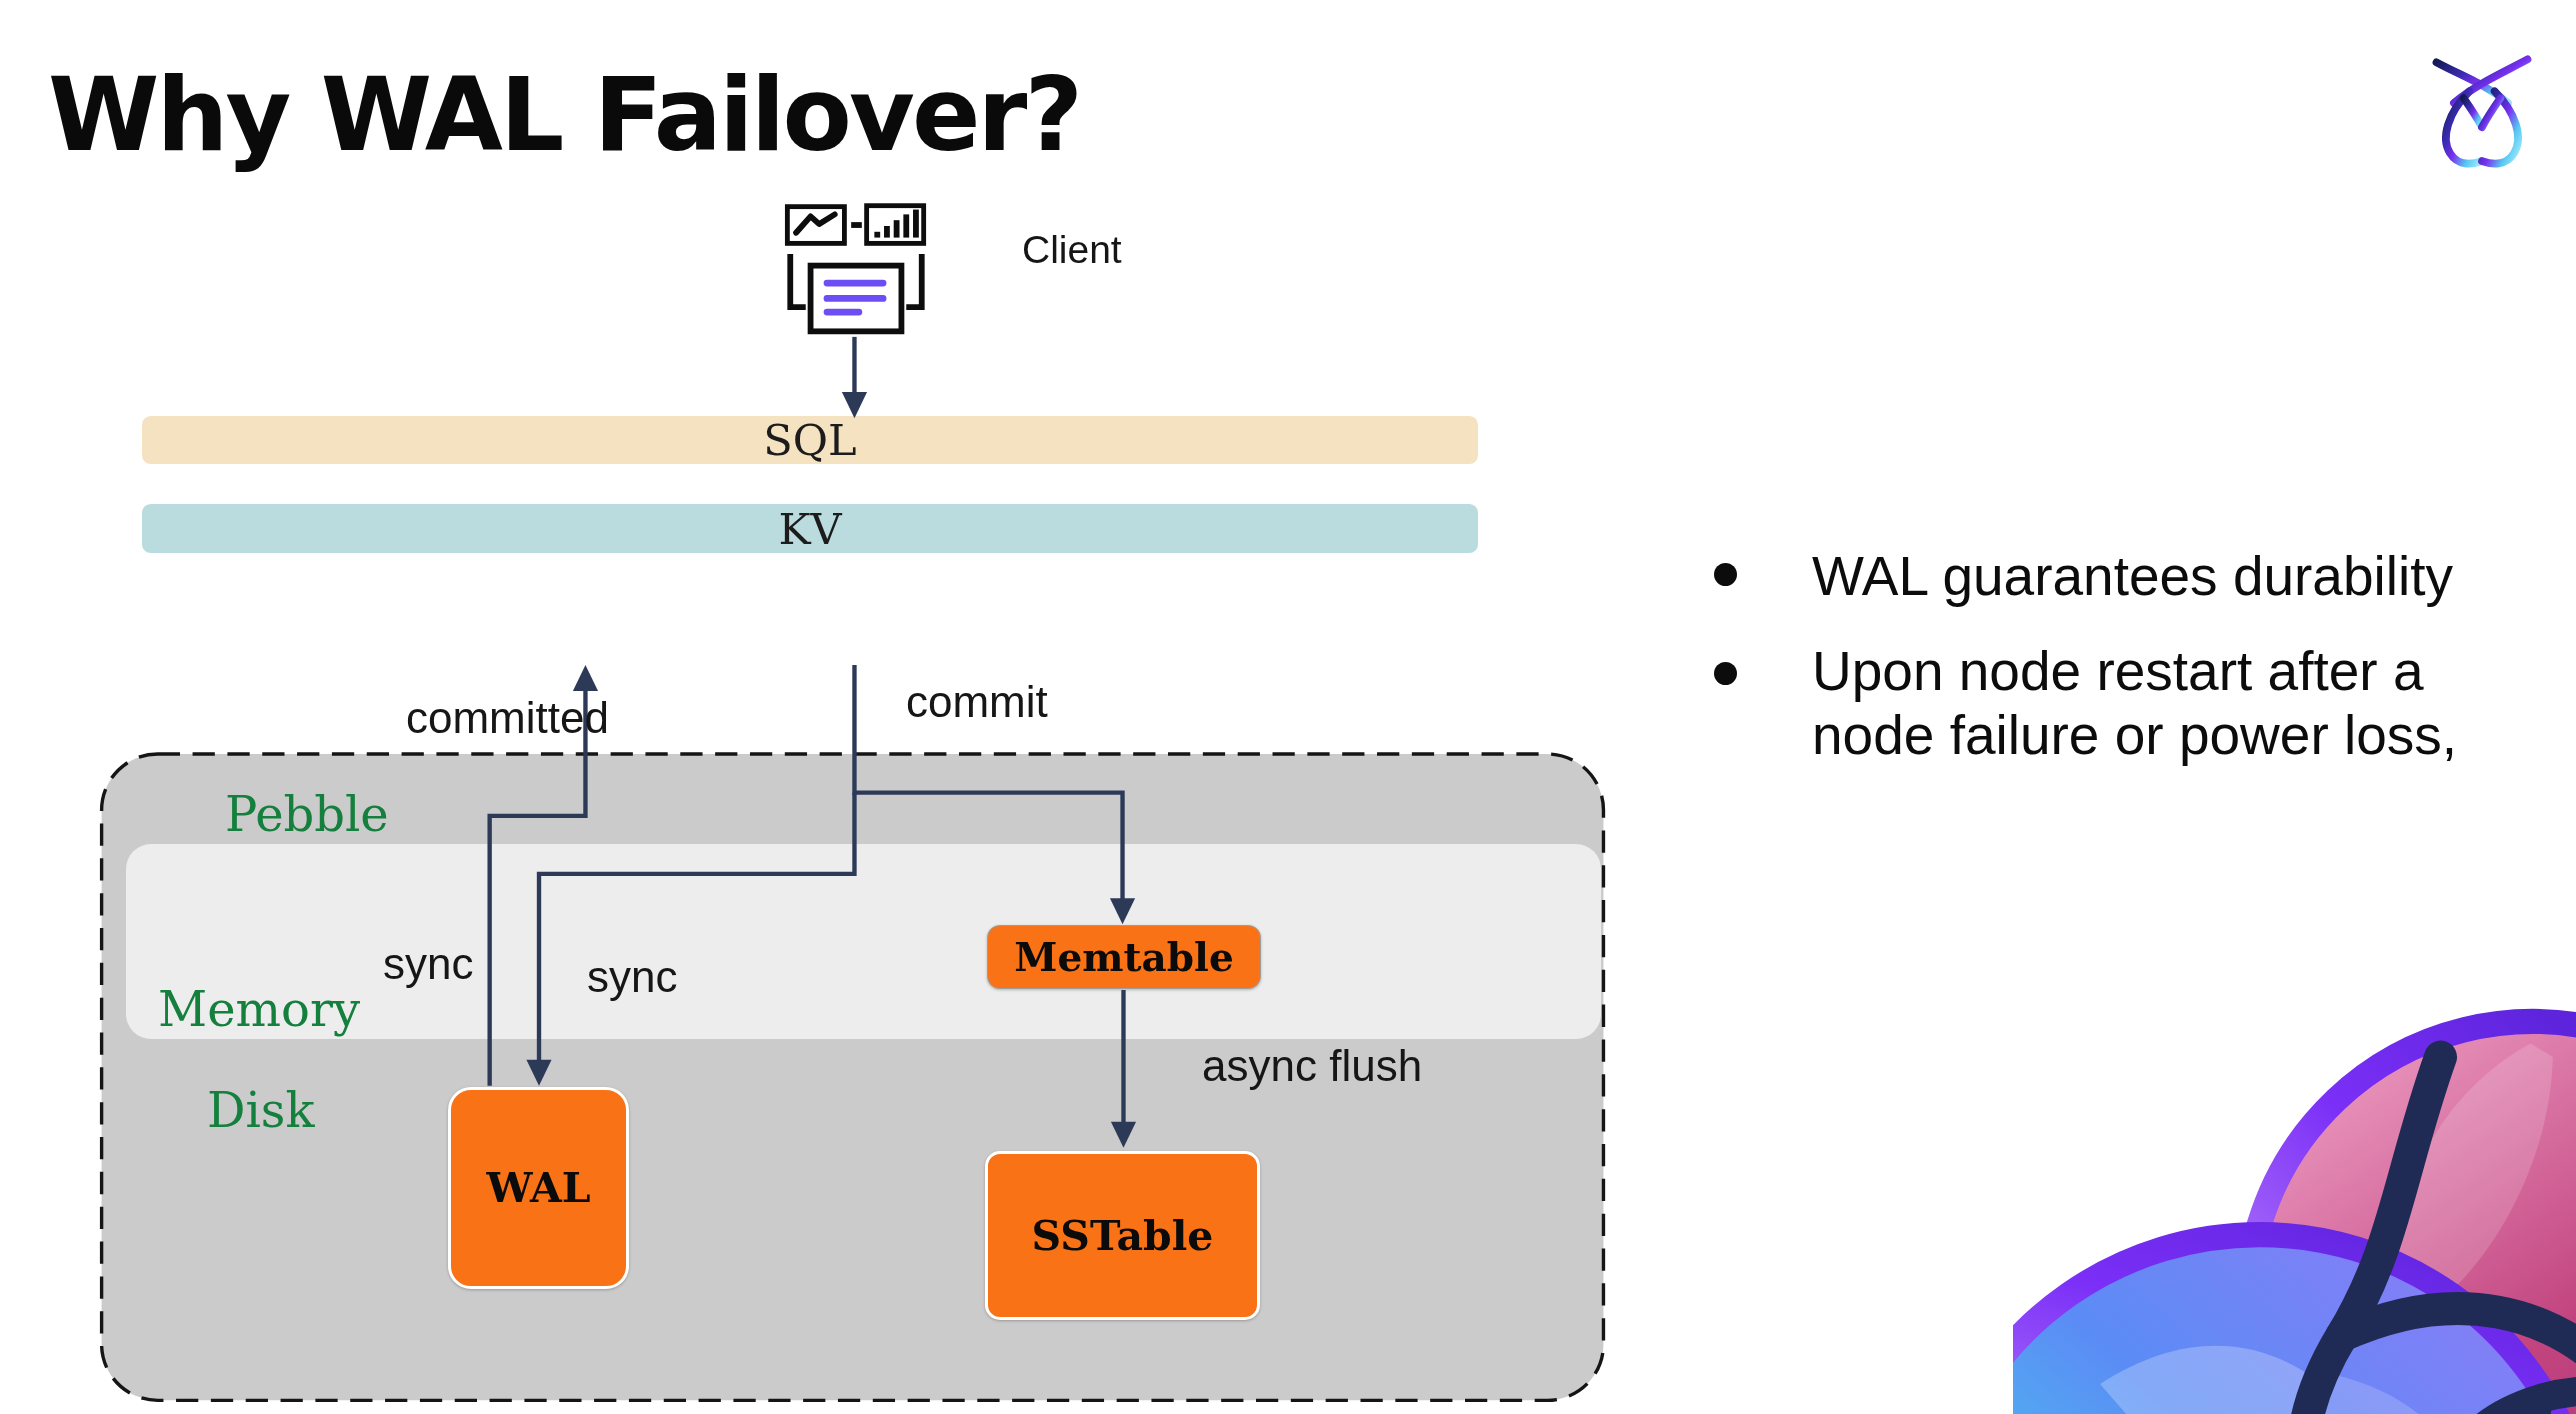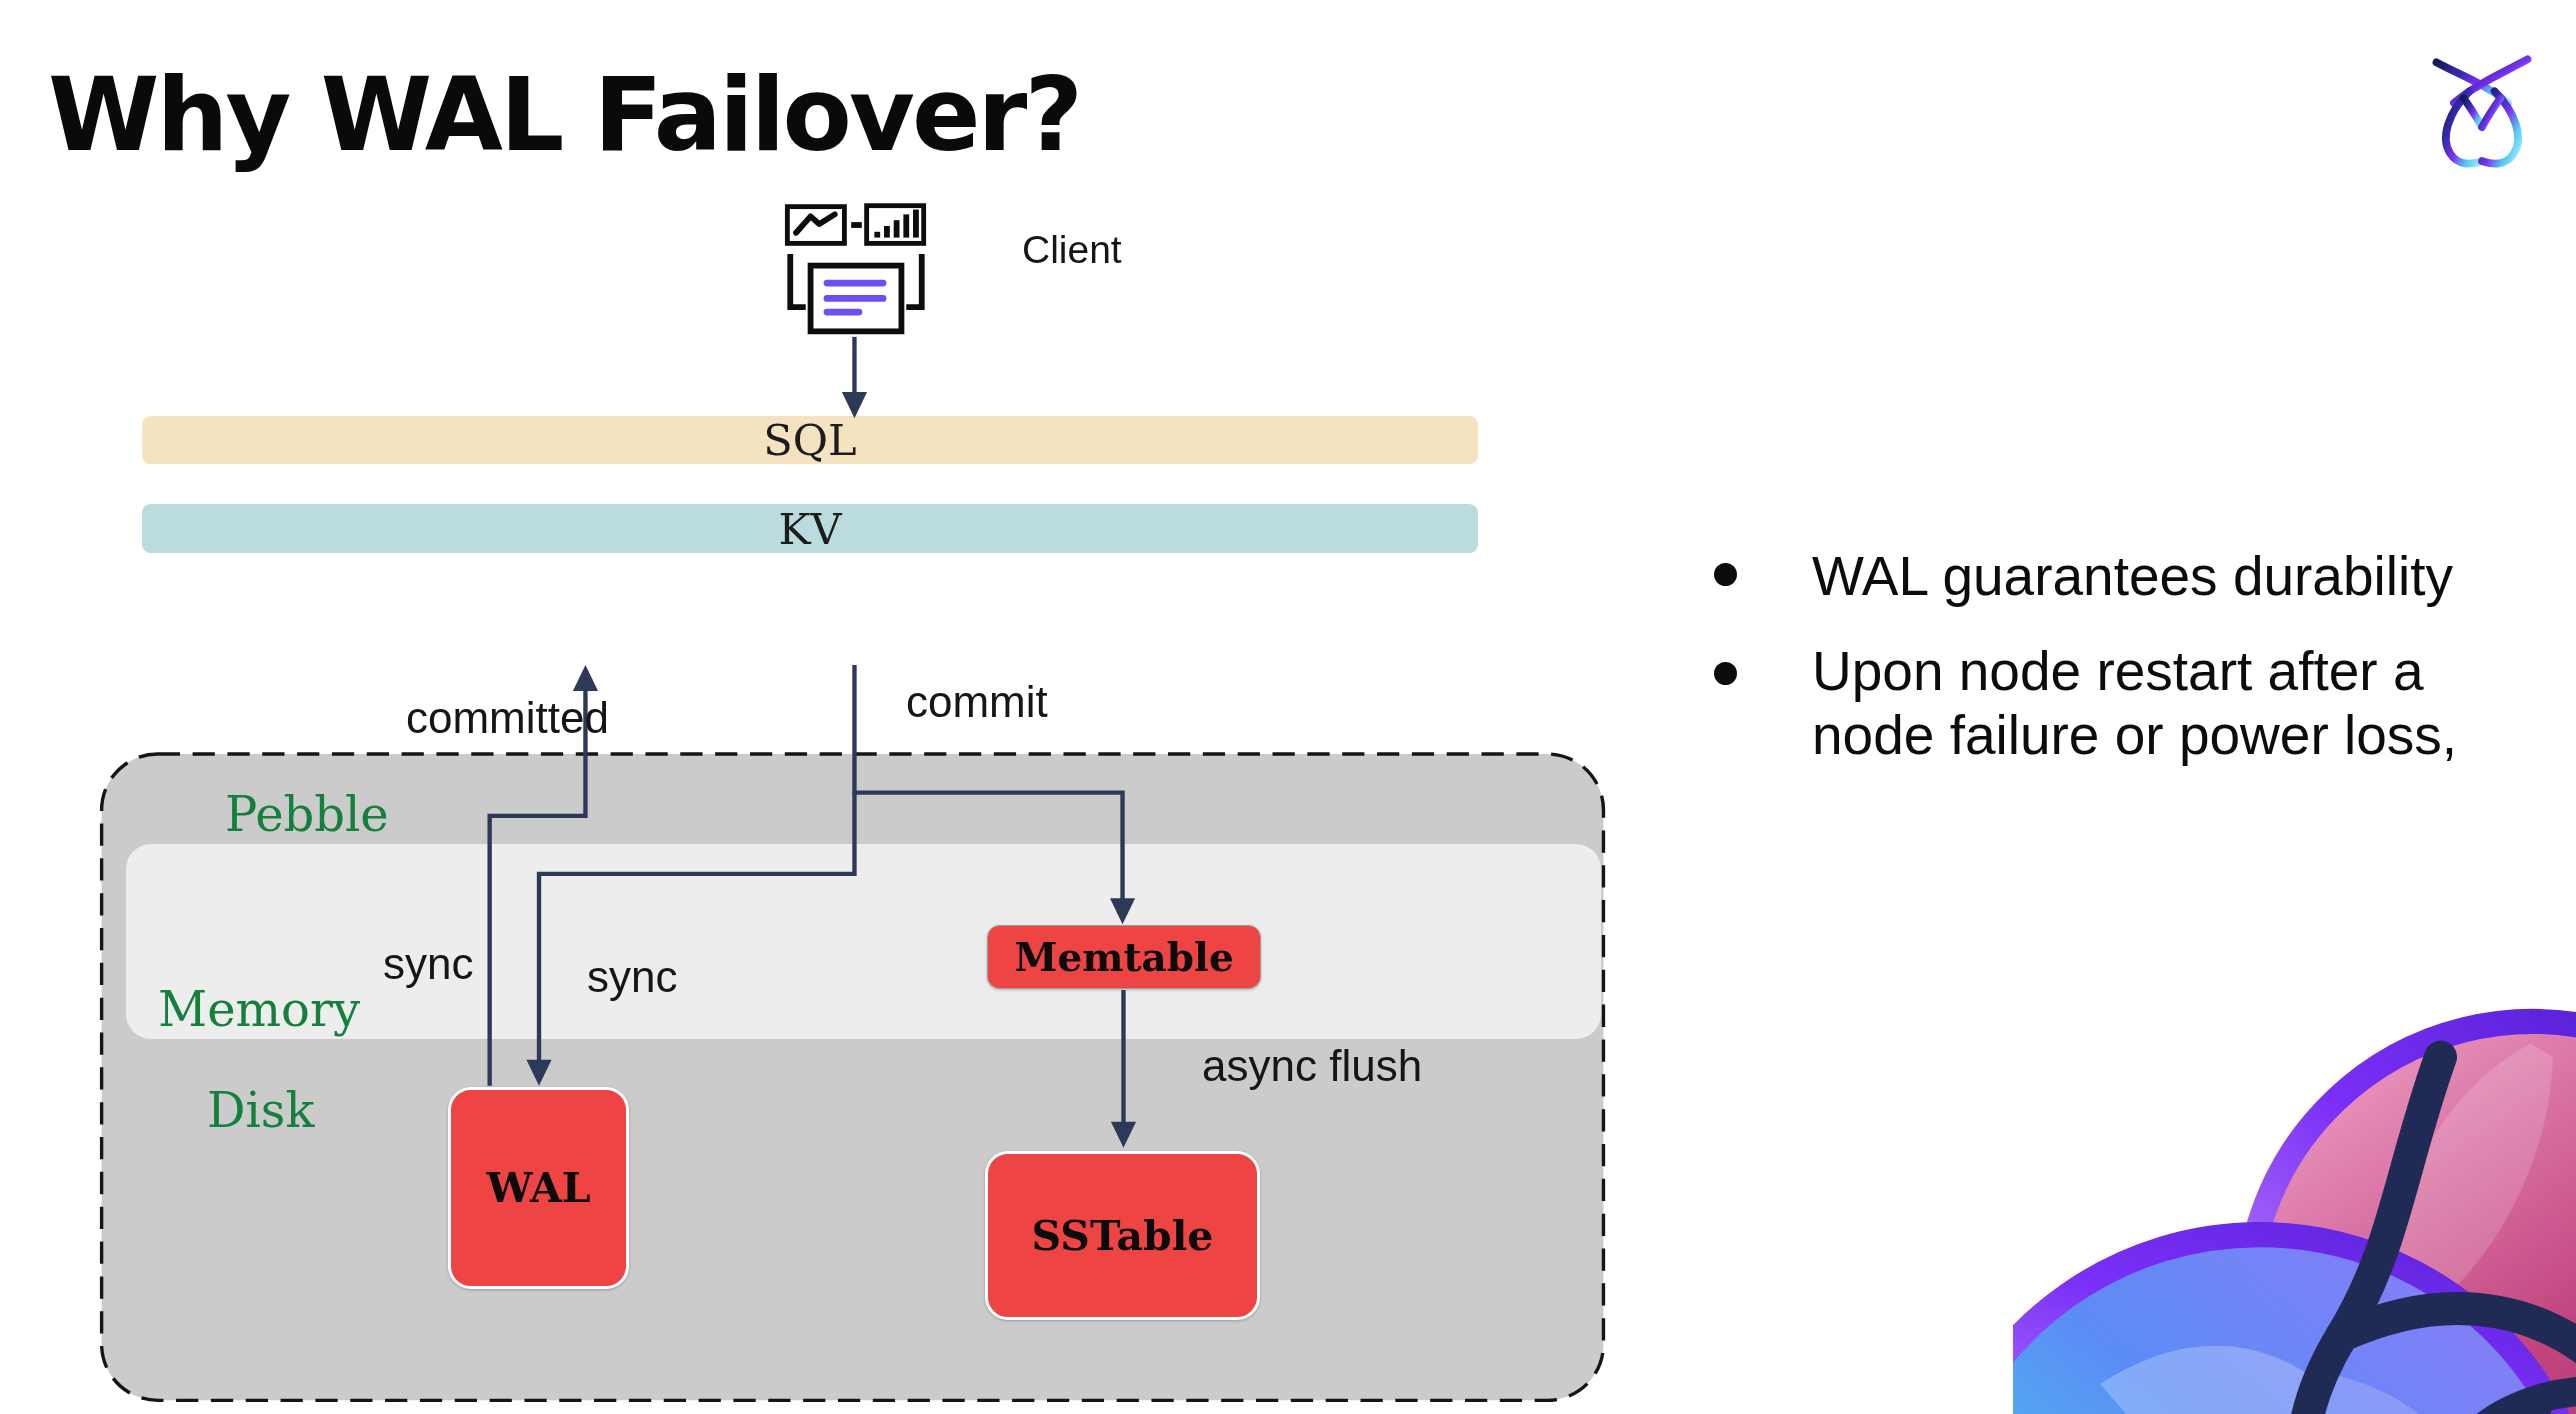--- a/index.html
+++ b/index.html
@@ -23,26 +23,26 @@
   #lbl-disk{left:207px;top:1082px;}
   
   .edge-lbl{font-size:44px;color:#161616;white-space:nowrap;}
   #lbl-committed{left:406px;top:693px;}
   #lbl-commit{left:906px;top:677px;}
   #lbl-sync-left{left:383px;top:939px;}
   #lbl-sync-right{left:587px;top:952px;}
   #lbl-async{left:1202px;top:1041px;}
   #lbl-client{left:1022px;top:228px;font-size:39px;}
   
-  .node{background:#ef4444;display:flex;align-items:center;justify-content:center;
+  .node{background:#f97316;display:flex;align-items:center;justify-content:center;
         font-family:"DejaVu Serif","Liberation Serif",serif;font-weight:bold;font-size:41px;color:#0b0b0b;
         box-sizing:border-box;box-shadow:0 1px 2.9px rgba(0,0,0,0.25);}
   #box-wal{left:448px;top:1087px;width:181px;height:202px;border:3.9px solid #ffffff;border-radius:23px;}
   #box-memtable{left:987px;top:925px;width:274px;height:64px;border:1.9px solid #9e9e9e;border-radius:12.6px;font-size:39px;}
-  #box-sstable{left:985px;top:1151px;width:275px;height:169px;border:3.9px solid #ffffff;border-radius:23px;}
+  #box-sstable{left:985px;top:1151px;width:275px;height:169px;border:3.9px solid #ffffff;border-radius:15px;}
   
   .bullet-dot{width:23px;height:23px;border-radius:50%;background:#0c0c0c;}
   #dot-1{left:1714px;top:563px;}
   #dot-2{left:1714px;top:662px;}
   .bullet-text{left:1812px;font-size:55px;line-height:64px;color:#0c0c0c;white-space:nowrap;}
   #bullet-1{top:544px;}
   #bullet-2{top:639px;}
   svg{display:block;}
   .layer-svg{position:absolute;left:0;top:0;pointer-events:none;}
 </style>

